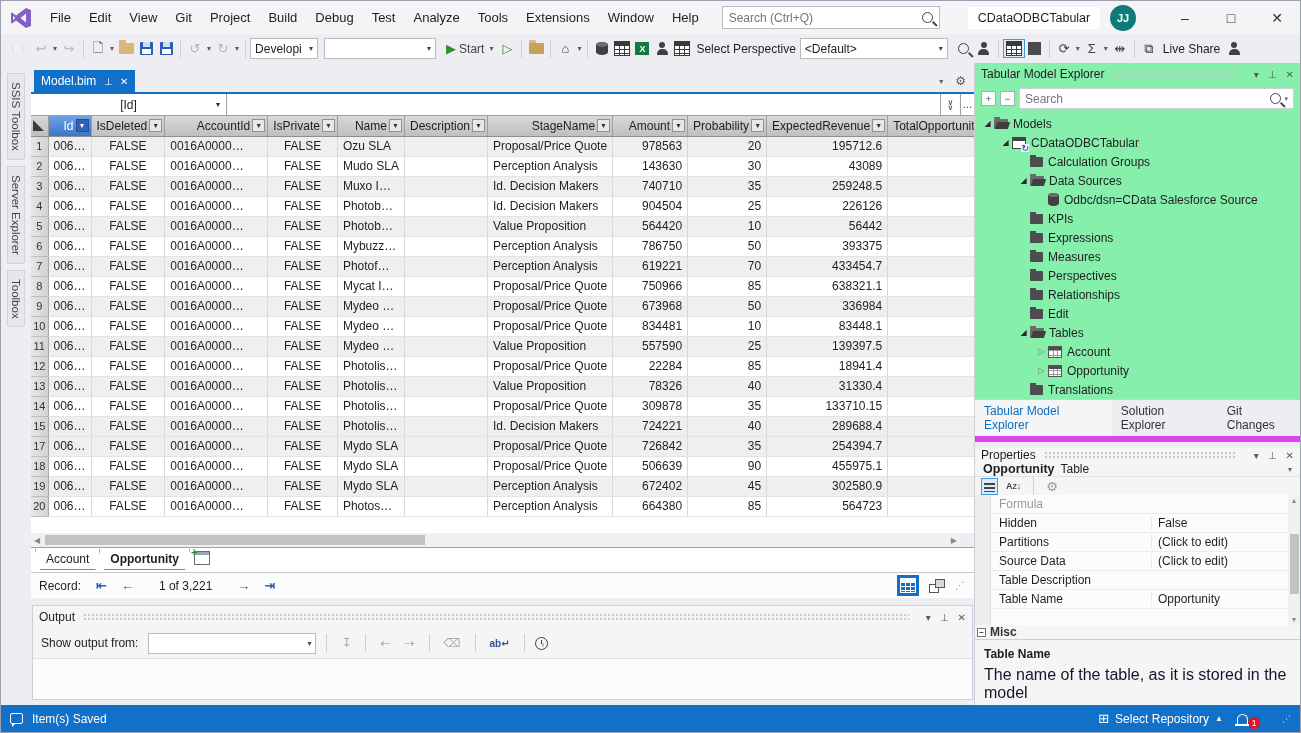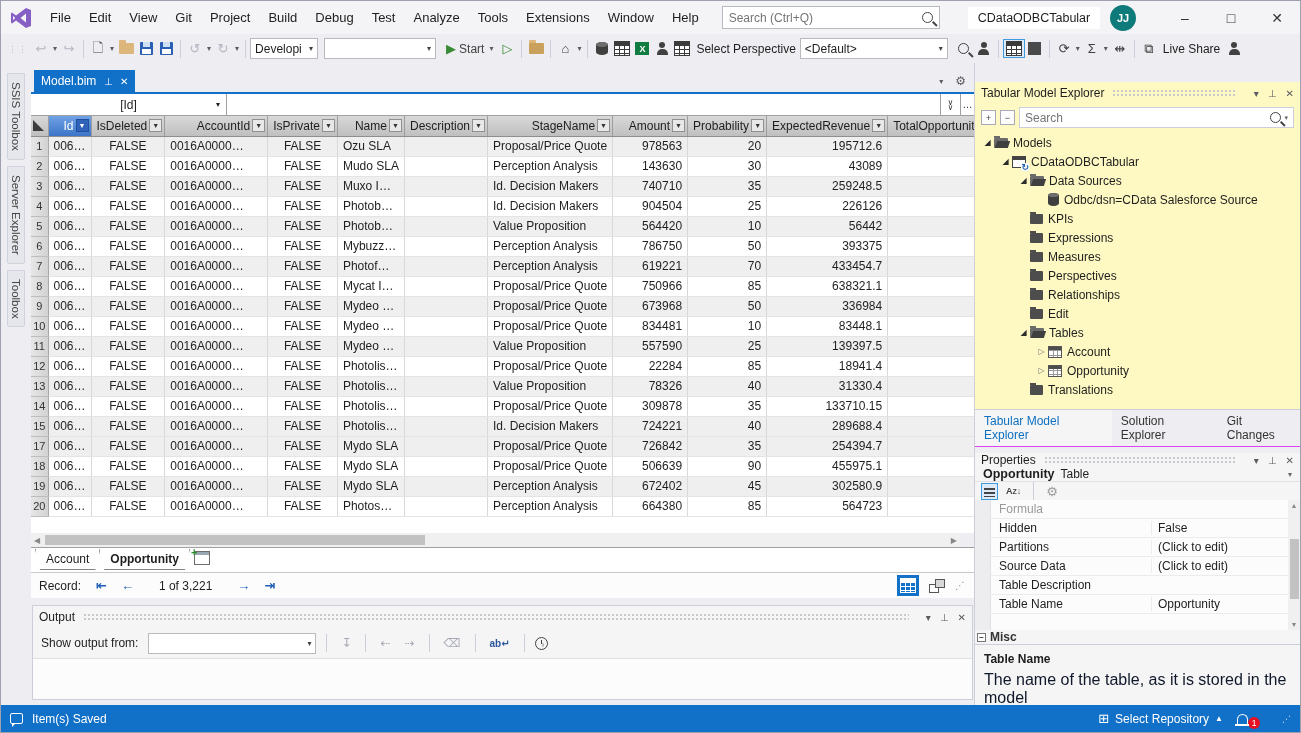--- a/index.html
+++ b/index.html
@@ -144,21 +144,21 @@
   .out-label { font-size:12px; margin-right:4px; }
   .out-combo { width:168px; }
   .out-ico { color:#a7a9b4; font-size:12px; padding:0 4px; }
   .out-ico.en { color:#2b579a; font-size:10px; font-weight:bold; }
   .clock-ico { width:13px; height:13px; border:1.5px solid #414141; border-radius:50%; position:relative; }
   .clock-ico::after { content:""; position:absolute; left:5px; top:2px; width:1.5px; height:4px; background:#414141; box-shadow:1.5px 3px 0 -0.2px #414141; }
   .out-body { flex:1; background:#fcfcfc; border-top:1px solid #e0e0e0; }
   .mainbottomgap { flex:0 0 7px; }
   
   .rightpanel { flex:0 0 325px; display:flex; flex-direction:column; background:#EEEEF2; }
-  .tme { flex:0 0 365px; display:flex; flex-direction:column; background:#fef9c3; border-bottom:1px solid #d946ef;margin-top:19px; }
+  .tme { flex:0 0 365px; display:flex; flex-direction:column; background:#86efac; border-bottom:6px solid #d946ef; }
   .tme-search-row { display:flex; align-items:center; padding:3px 6px; gap:4px; }
   .pm-btn { width:15px; height:15px; border:1px solid #a8aab6; background:#fcfcfc; font-size:9px;
     display:flex; align-items:center; justify-content:center; color:#444; }
   .tme-search { flex:1; display:flex; align-items:center; background:#fff; border:1px solid #cccedb; height:21px; padding:0 5px; }
   .tme-search input { flex:1; border:none; outline:none; font-size:12px; color:#777; background:transparent;
     font-family:"Liberation Sans","DejaVu Sans",sans-serif; }
   .tree { flex:1; overflow:hidden; padding-top:2px; }
   .tree-row { height:19px; display:flex; align-items:center; font-size:12px; }
   .exp { width:13px; flex:0 0 13px; text-align:center; font-size:8px; color:#2b2b2b; }
   .exp.closed { color:#777; }
@@ -831,20 +831,25 @@
               <span class="exp">◢</span>
               <span class="t-ico ico-folder-open"></span>
               <span class="t-label">Models</span>
             </div>
             <div class="tree-row" style="padding-left: 24px;">
               <span class="exp">◢</span>
               <span class="t-ico ico-model"></span>
               <span class="t-label">CDataODBCTabular</span>
             </div>
             <div class="tree-row" style="padding-left: 42px;">
+              <span class="exp"></span>
+              <span class="t-ico ico-folder"></span>
+              <span class="t-label">Calculation Groups</span>
+            </div>
+            <div class="tree-row" style="padding-left: 42px;">
               <span class="exp">◢</span>
               <span class="t-ico ico-folder-open"></span>
               <span class="t-label">Data Sources</span>
             </div>
             <div class="tree-row" style="padding-left: 60px;">
               <span class="exp"></span>
               <span class="t-ico ico-db"></span>
               <span class="t-label">Odbc/dsn=CData Salesforce Source</span>
             </div>
             <div class="tree-row" style="padding-left: 42px;">

